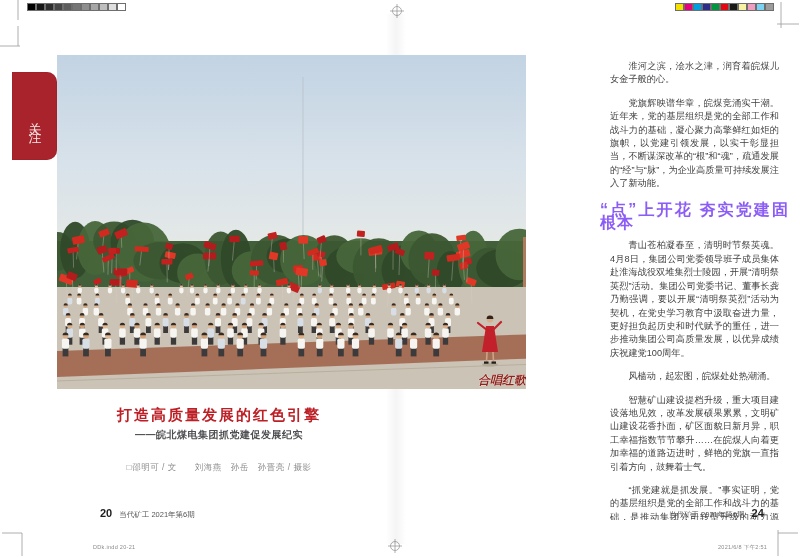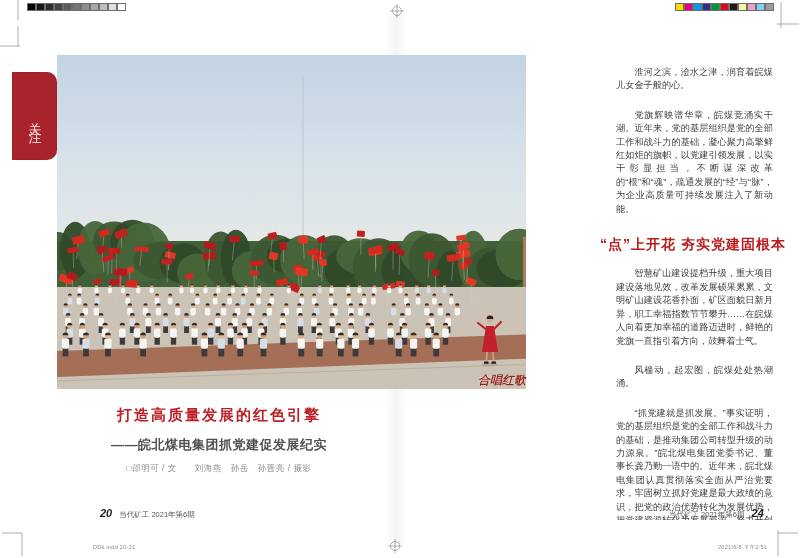--- a/index.html
+++ b/index.html
@@ -24,33 +24,33 @@
     background:linear-gradient(90deg,rgba(0,0,0,0),rgba(0,0,0,.045),rgba(0,0,0,0));}
   
   .photo{position:absolute;left:57px;top:55px;width:469px;height:334px;overflow:hidden;}
   .photo svg{display:block;}
   .tab{position:absolute;left:12px;top:72px;width:45px;height:88px;background:#a8232c;
     border-radius:0 10px 10px 0;display:flex;align-items:center;justify-content:center;
     box-shadow:0 0 0 0.5px rgba(140,20,28,.4) inset;}
   .tab-text{writing-mode:vertical-rl;color:#f4e9e7;font-size:13px;letter-spacing:8px;font-weight:500;margin-top:8px;}
   .titleblock{position:absolute;left:57px;top:406px;width:324px;text-align:center;}
   .title{margin:0;font-size:15px;font-weight:bold;color:#bc2026;letter-spacing:2px;line-height:1.2;}
-  .subtitle{margin-top:12px;font-size:13px;color:#4f4f52;font-weight:600;letter-spacing:.5px;}
-  .byline{margin-top:9px;font-size:8.5px;color:#8c8c8c;letter-spacing:.5px;}
+  .subtitle{margin-top:4px;font-size:10px;color:#4f4f52;font-weight:600;letter-spacing:.5px;}
+  .byline{margin-top:20px;font-size:8.5px;color:#8c8c8c;letter-spacing:.5px;}
   
   .footer{position:absolute;top:507px;font-size:7.5px;color:#555;white-space:nowrap;}
-  .footer .pagenum{font-size:11px;color:#1d1d1d;font-weight:600;font-style:italic;}
+  .footer .pagenum{font-size:11px;color:#1d1d1d;font-weight:600;}
   .footer .journal{margin:12px 5px;}
   .footer-left{left:100px;}
   .footer-right{left:664px;}
   
   .bodytext{position:absolute;left:600px;top:50px;width:189px;height:470px;overflow:hidden;
     color:#3f3f3f;font-size:9.2px;line-height:13.4px;text-align:justify;}
-  .bodytext p{margin:16px;text-indent:2em;}
-  .bodytext h3{margin:22px 0 8px;font-size:14px;color:#b91c1c;letter-spacing:1px;font-weight:bold;}
+  .bodytext p{margin:10px;text-indent:2em;}
+  .bodytext h3{margin:12px 0 8px;font-size:16px;color:#8b5cf6;letter-spacing:1px;font-weight:bold;}
 </style>
 </head>
 <body>
 
 <div class="calbar" id="graybar">
     <span style="background: rgb(0, 0, 0);"></span>
     <span style="background: rgb(22, 22, 22);"></span>
     <span style="background: rgb(46, 46, 46);"></span>
     <span style="background: rgb(70, 70, 70);"></span>
     <span style="background: rgb(94, 94, 94);"></span>
@@ -975,21 +975,22 @@
     <span class="pagenum">20</span>
     <span class="journal">当代矿工  2021年第6期</span>
   </div>
 </div>
 
 <div>
   <div class="bodytext" id="bodytext">
       <p>淮河之滨，浍水之津，润育着皖煤儿女金子般的心。</p>
       <p>党旗辉映谱华章，皖煤竞涌实干潮。近年来，党的基层组织是党的全部工作和战斗力的基础，凝心聚力高擎鲜红如炬的旗帜，以党建引领发展，以实干彰显担当，不断谋深改革的“根”和“魂”，疏通发展的“经”与“脉”，为企业高质量可持续发展注入了新动能。</p>
       <h3>“点”上开花 夯实党建固根本</h3>
+      <p>青山苍柏凝春至，清明时节祭英魂。4月8日，集团公司党委领导班子成员集体赴淮海战役双堆集烈士陵园，开展“清明祭英烈”活动。集团公司党委书记、董事长龚乃勤强调，要以开展“清明祭英烈”活动为契机，在党史学习教育中汲取奋进力量，更好担负起历史和时代赋予的重任，进一步推动集团公司高质量发展，以优异成绩庆祝建党100周年。</p>
+      <p>风樯动，起宏图，皖煤处处热潮涌。</p>
       <p>智慧矿山建设提档升级，重大项目建设落地见效，改革发展硕果累累，文明矿山建设花香扑面，矿区面貌日新月异，职工幸福指数节节攀升……在皖煤人向着更加幸福的道路迈进时，鲜艳的党旗一直指引着方向，鼓舞着士气。</p>
-      <p>风樯动，起宏图，皖煤处处热潮涌。</p>
       <p>“抓党建就是抓发展。”事实证明，党的基层组织是党的全部工作和战斗力的基础，是推动集团公司转型升级的动力源泉。”皖北煤电集团党委书记、董事长龚乃勤一语中的。近年来，皖北煤电集团认真贯彻落实全面从严治党要求，牢固树立抓好党建是最大政绩的意识，把党的政治优势转化为发展优势，把党建资源转化为发展资源，努力开创党建工作新局面。</p>
     </div>
   <div class="footer footer-right">
     <span class="journal">当代矿工  2021年第6期</span>
     <span class="pagenum">24</span>
   </div>
 </div>
 
 </body></html>

